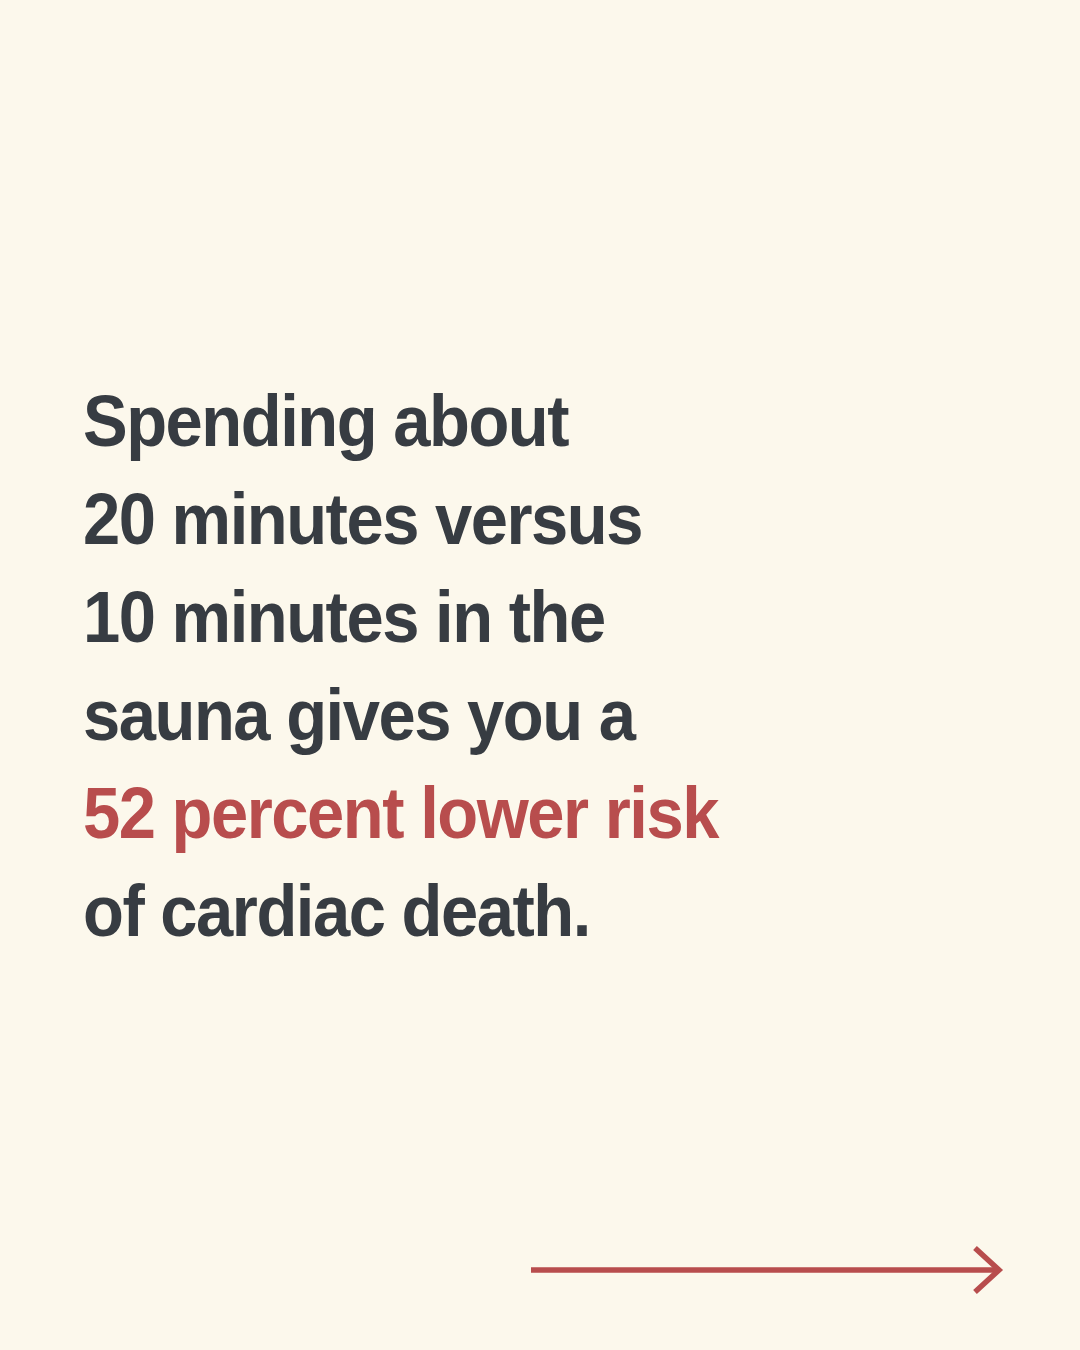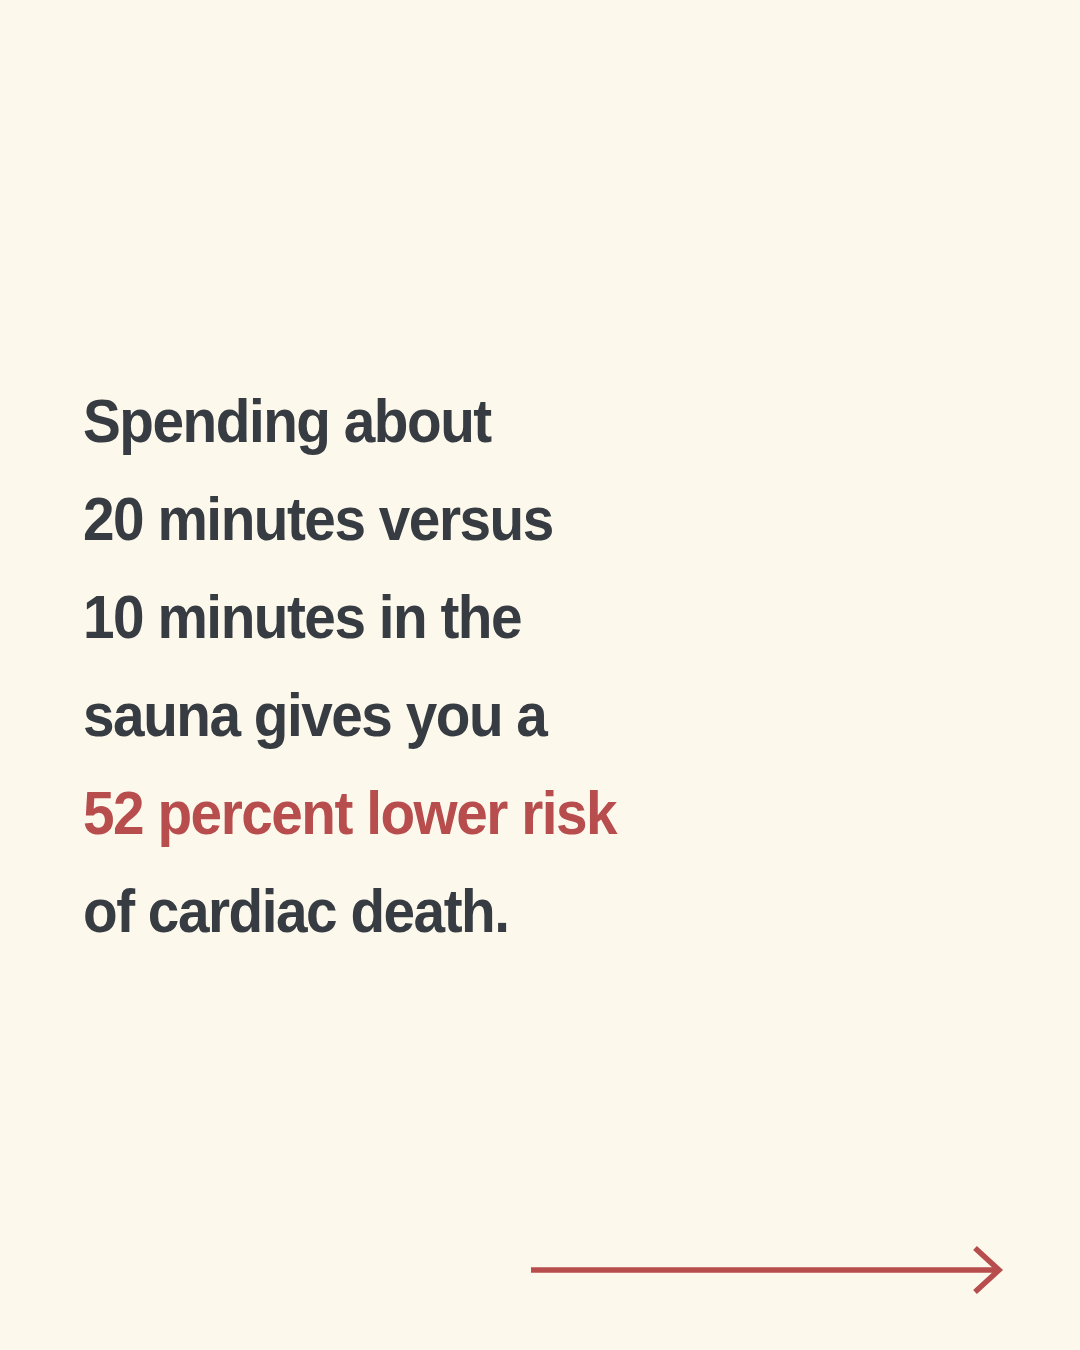--- a/index.html
+++ b/index.html
@@ -25,21 +25,21 @@
   
   .headline {
     position: absolute;
     left: 83px;
     top: 372px;
     width: 940px;
     margin: 0;
     padding: 0;
     font-family: "Liberation Sans", "DejaVu Sans", sans-serif;
     font-weight: 700;
-    font-size: 61px;
+    font-size: 72px;
     line-height: 98px;
     letter-spacing: -1.6px;
     color: #373c42;
     -webkit-font-smoothing: antialiased;
   }
 
   .headline .line {
     display: block;
     white-space: nowrap;
     transform: scaleX(0.93);

